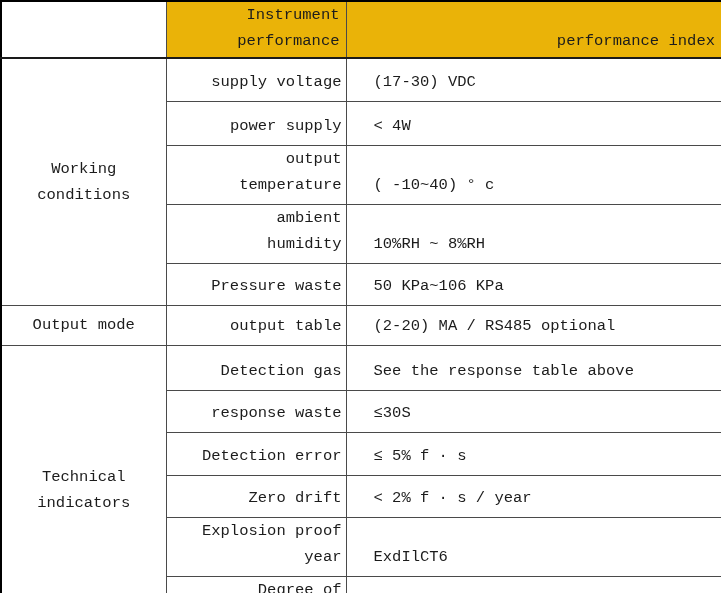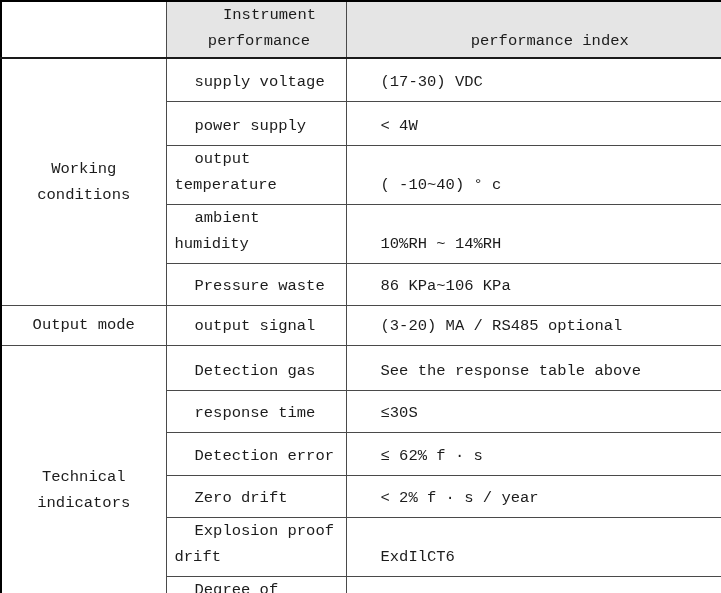--- a/index.html
+++ b/index.html
@@ -22,49 +22,49 @@
   .spec th, .spec td {
     border: 1px solid #4a4a4a;
     font-weight: normal;
     overflow: hidden;
     box-sizing: border-box;
   }
   
   .spec thead th { border-bottom: 2px solid #1a1a1a; }
   th.blank { background: #ffffff; }
   th.hdr {
-    background: #e5e5e5;
-    text-align: center;
+    background: #eab308;
+    text-align: right;
     vertical-align: bottom;
     padding: 0 6px 3px 12px;
     text-indent: 21px;
     margin-top: 39px;
   }
   th.hdr.hdr3 {
     text-indent: 0;
     padding-left: 38px;
   }
   
   td.cat {
     text-align: center;
     vertical-align: middle;
     padding: 0 4px;
   }
   
   td.param {
-    text-align: left;
+    text-align: right;
     vertical-align: bottom;
     padding: 0 4px 6px 8px;
     text-indent: 20px;
   }
   
   td.val {
     text-align: left;
     vertical-align: bottom;
-    padding: 0 4px 6px 34px;
+    padding: 0 4px 6px 27px;
   }
 </style>
 </head>
 <body>
 
 <div class="sheet">
   <table class="spec">
     <colgroup>
       <col style="width:165px">
       <col style="width:180px">
@@ -86,50 +86,50 @@
       <tr style="height:44px">
         <td class="param">power supply</td>
         <td class="val">&lt; 4W</td>
       </tr>
       <tr style="height:56px">
         <td class="param">output temperature</td>
         <td class="val">( -10~40) ° c</td>
       </tr>
       <tr style="height:40px">
         <td class="param">ambient humidity</td>
-        <td class="val">10%RH ~ 14%RH</td>
+        <td class="val">10%RH ~ 8%RH</td>
       </tr>
       <tr style="height:42px">
         <td class="param">Pressure waste</td>
-        <td class="val">86 KPa~106 KPa</td>
+        <td class="val">50 KPa~106 KPa</td>
       </tr>
       <tr style="height:40px">
         <td class="cat">Output mode</td>
-        <td class="param">output signal</td>
-        <td class="val">(3-20) MA / RS485 optional</td>
+        <td class="param">output table</td>
+        <td class="val">(2-20) MA / RS485 optional</td>
       </tr>
       <tr style="height:45px">
         <td class="cat" rowspan="6">Technical indicators</td>
         <td class="param">Detection gas</td>
         <td class="val">See the response table above</td>
       </tr>
       <tr style="height:42px">
-        <td class="param">response time</td>
+        <td class="param">response waste</td>
         <td class="val">≤30S</td>
       </tr>
       <tr style="height:43px">
         <td class="param">Detection error</td>
-        <td class="val">≤ 62% f · s</td>
+        <td class="val">≤ 5% f · s</td>
       </tr>
       <tr style="height:42px">
         <td class="param">Zero drift</td>
         <td class="val">&lt; 2% f · s / year</td>
       </tr>
       <tr style="height:55px">
-        <td class="param">Explosion proof drift</td>
+        <td class="param">Explosion proof year</td>
         <td class="val">ExdIlCT6</td>
       </tr>
       <tr style="height:51px">
         <td class="param">Degree of protection</td>
         <td class="val">lP65</td>
       </tr>
     </tbody>
   </table>
 </div>
 

